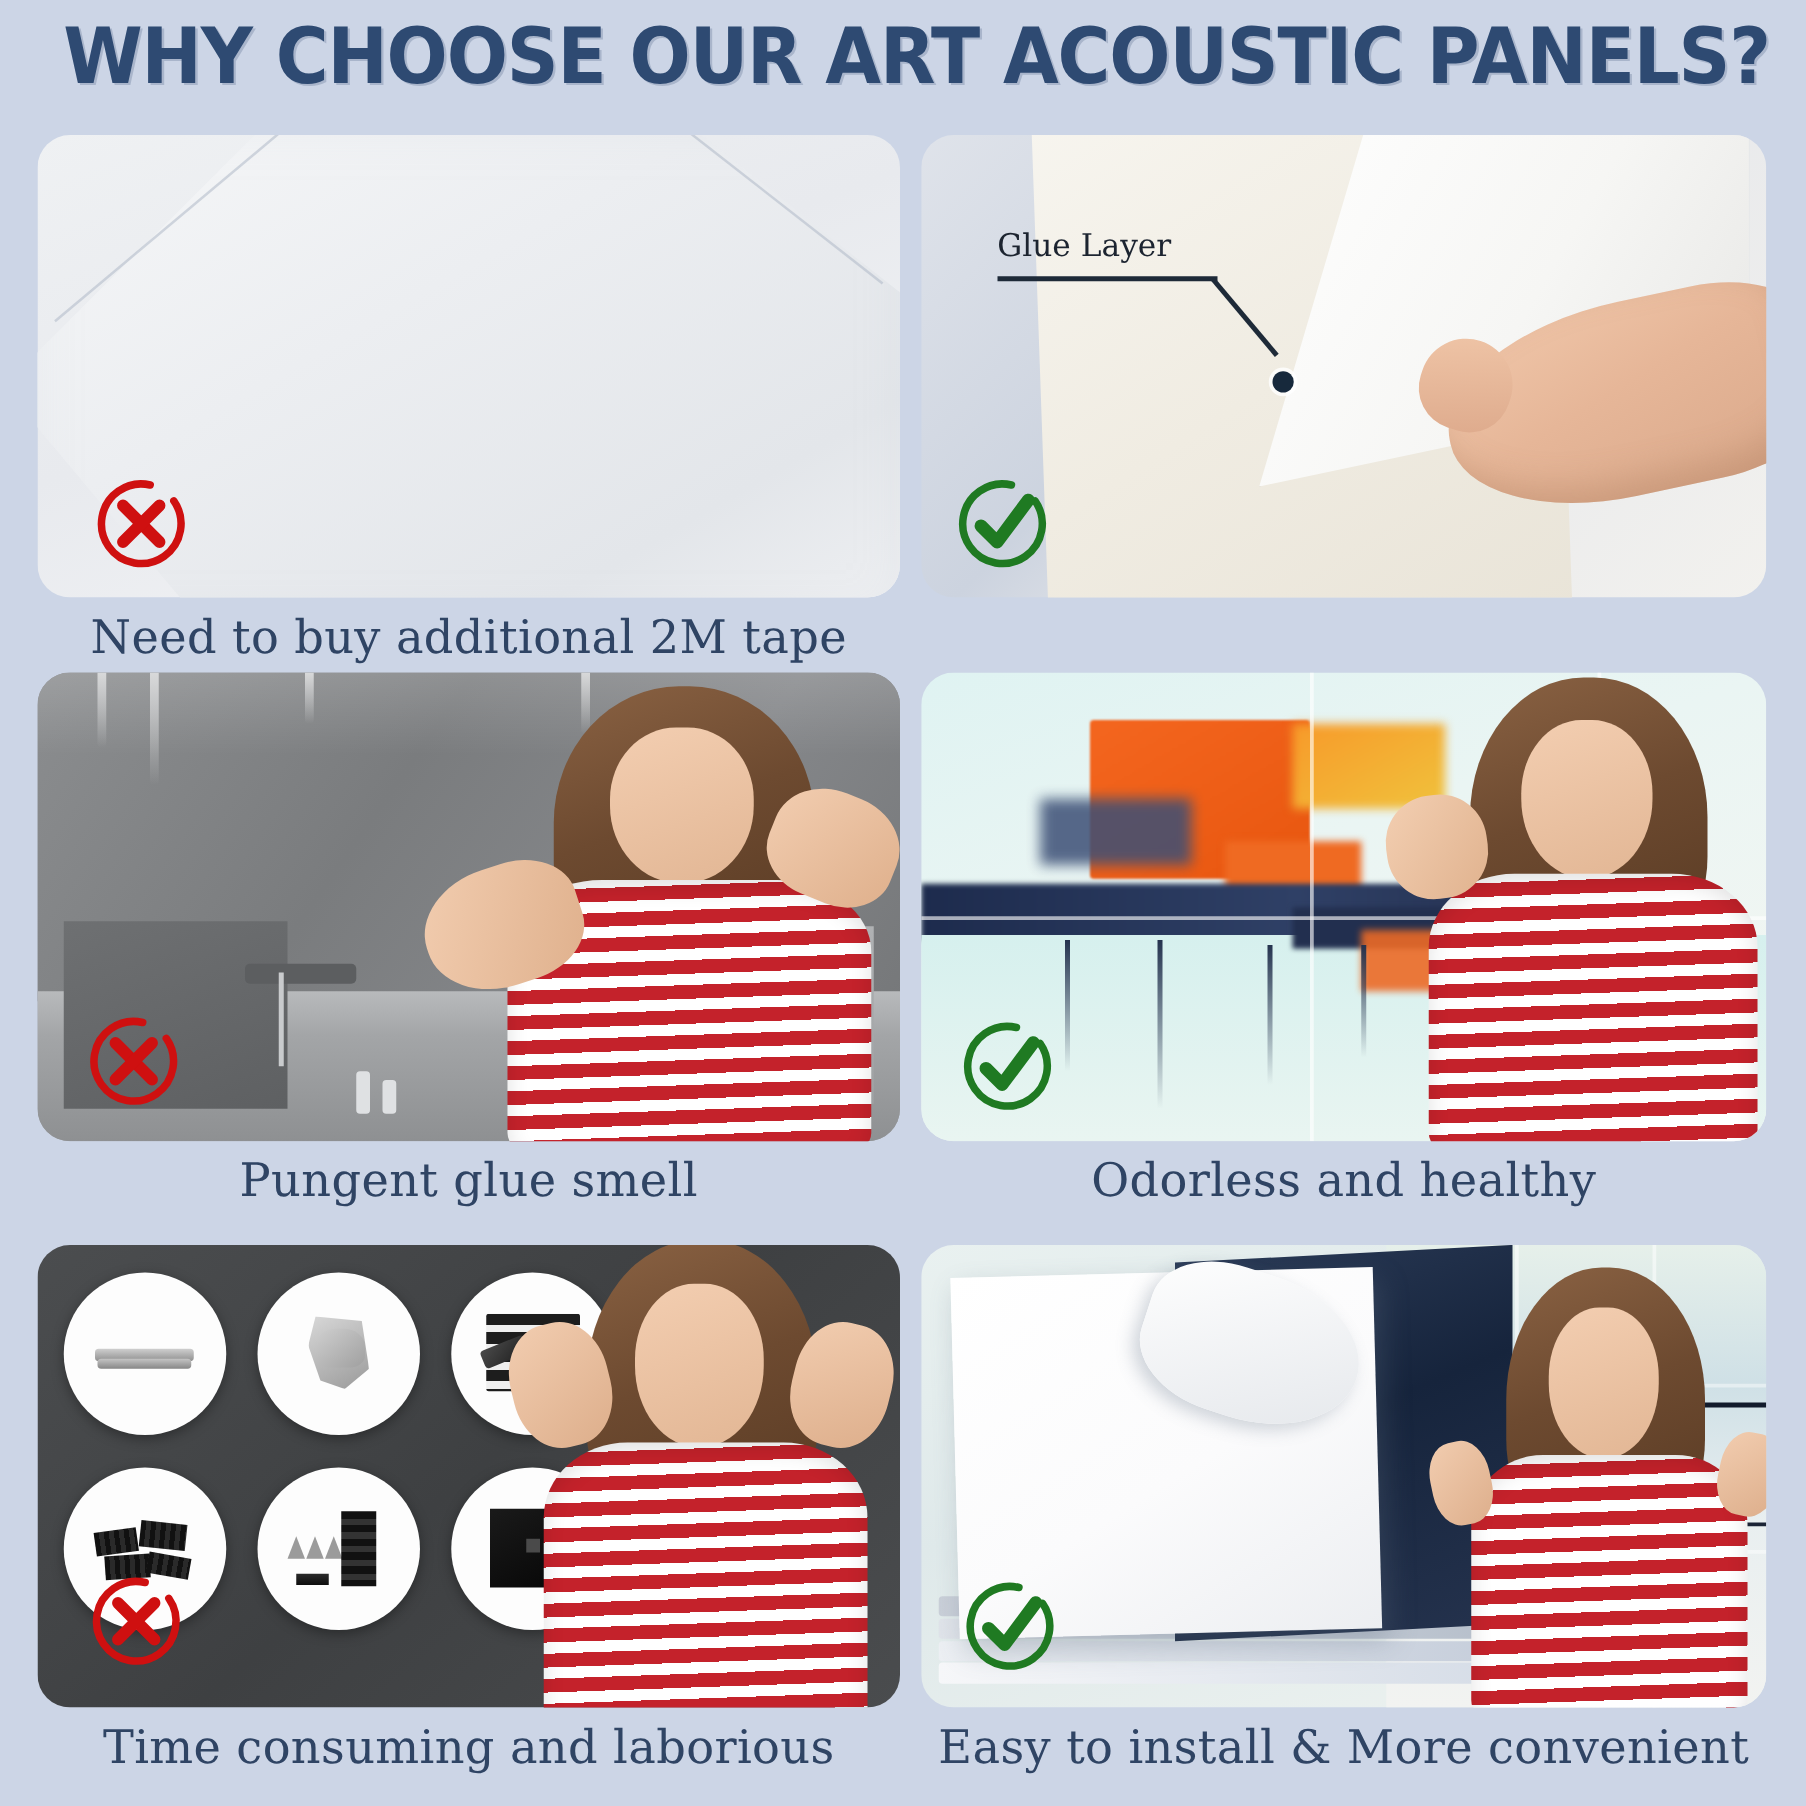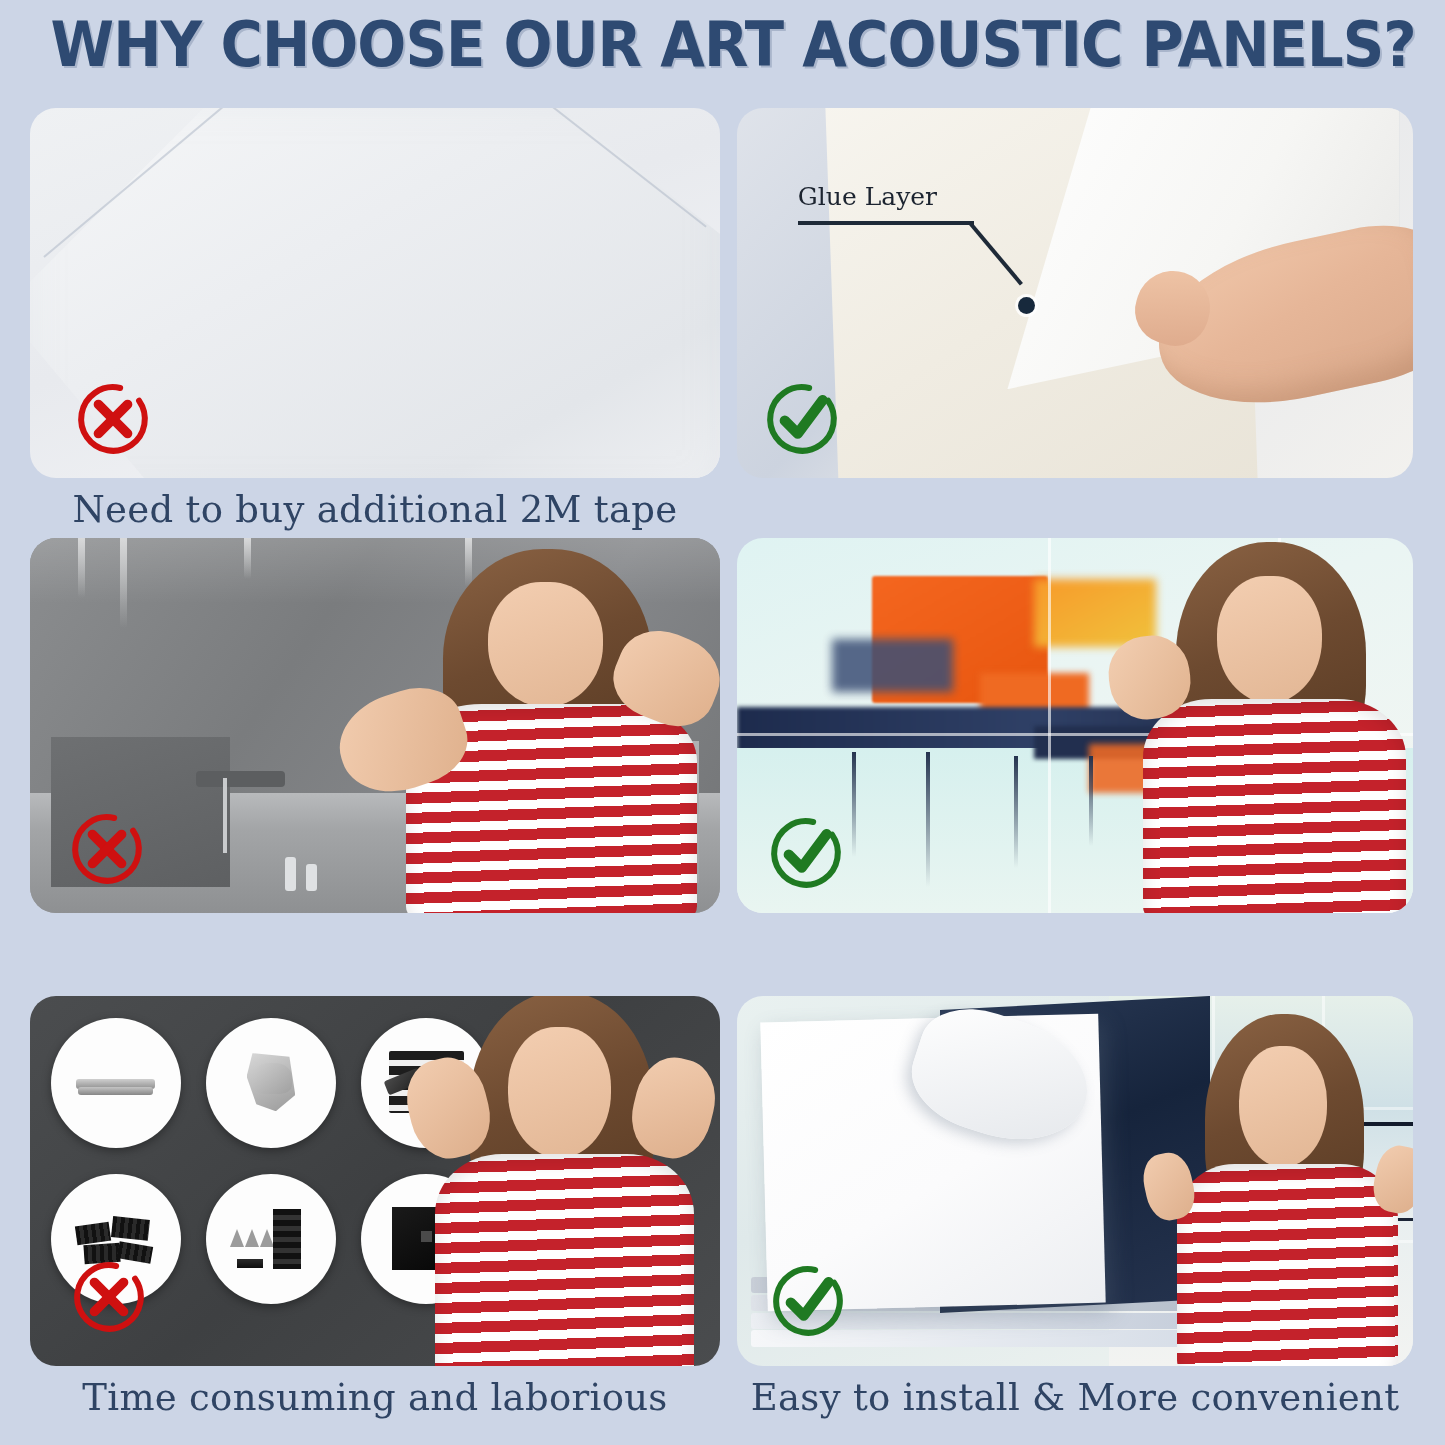--- a/index.html
+++ b/index.html
@@ -313,20 +313,21 @@
           <div class="mg-armR"></div>
         </div>
         <div class="badge" style="left:34px;top:268px;">
           <svg viewBox="0 0 100 100">
             <circle cx="50" cy="50" r="37" fill="none" stroke="#cf1010" stroke-width="7" stroke-linecap="round" stroke-dasharray="205 40" transform="rotate(-35 50 50)"></circle>
             <path d="M33 33 L67 67" stroke="#cf1010" stroke-width="11" stroke-linecap="round" fill="none"></path>
             <path d="M67 33 L33 67" stroke="#cf1010" stroke-width="11" stroke-linecap="round" fill="none"></path>
           </svg>
         </div>
       </div>
+      <div class="caption">Pungent glue smell</div>
     </div>
 
     <div class="cell" id="cell-mr">
       <div class="panel">
         <div class="art">
           <div class="art-orange1"></div>
           <div class="art-orange2"></div>
           <div class="art-orange3"></div>
           <div class="art-navy2"></div>
           <div class="art-navy1"></div>
@@ -347,20 +348,21 @@
           <div class="mg-body"></div>
           <div class="mr-ok"></div>
         </div>
         <div class="badge" style="left:26px;top:272px;">
           <svg viewBox="0 0 100 100">
             <circle cx="50" cy="50" r="37" fill="none" stroke="#1f7a22" stroke-width="7" stroke-linecap="round" stroke-dasharray="205 40" transform="rotate(-35 50 50)"></circle>
             <path d="M30 52 L45 67 L74 28" stroke="#1f7a22" stroke-width="12" stroke-linecap="round" stroke-linejoin="round" fill="none"></path>
           </svg>
         </div>
       </div>
+      <div class="caption">Odorless and healthy</div>
     </div>
 
     <div class="cell" id="cell-br">
       <div class="panel">
         <div class="br-bg"></div>
         <div class="br-art">
           <div class="bra-y"></div>
           <div class="bra-n"></div>
           <div class="bra-o"></div>
           <div class="bra-b"></div>

